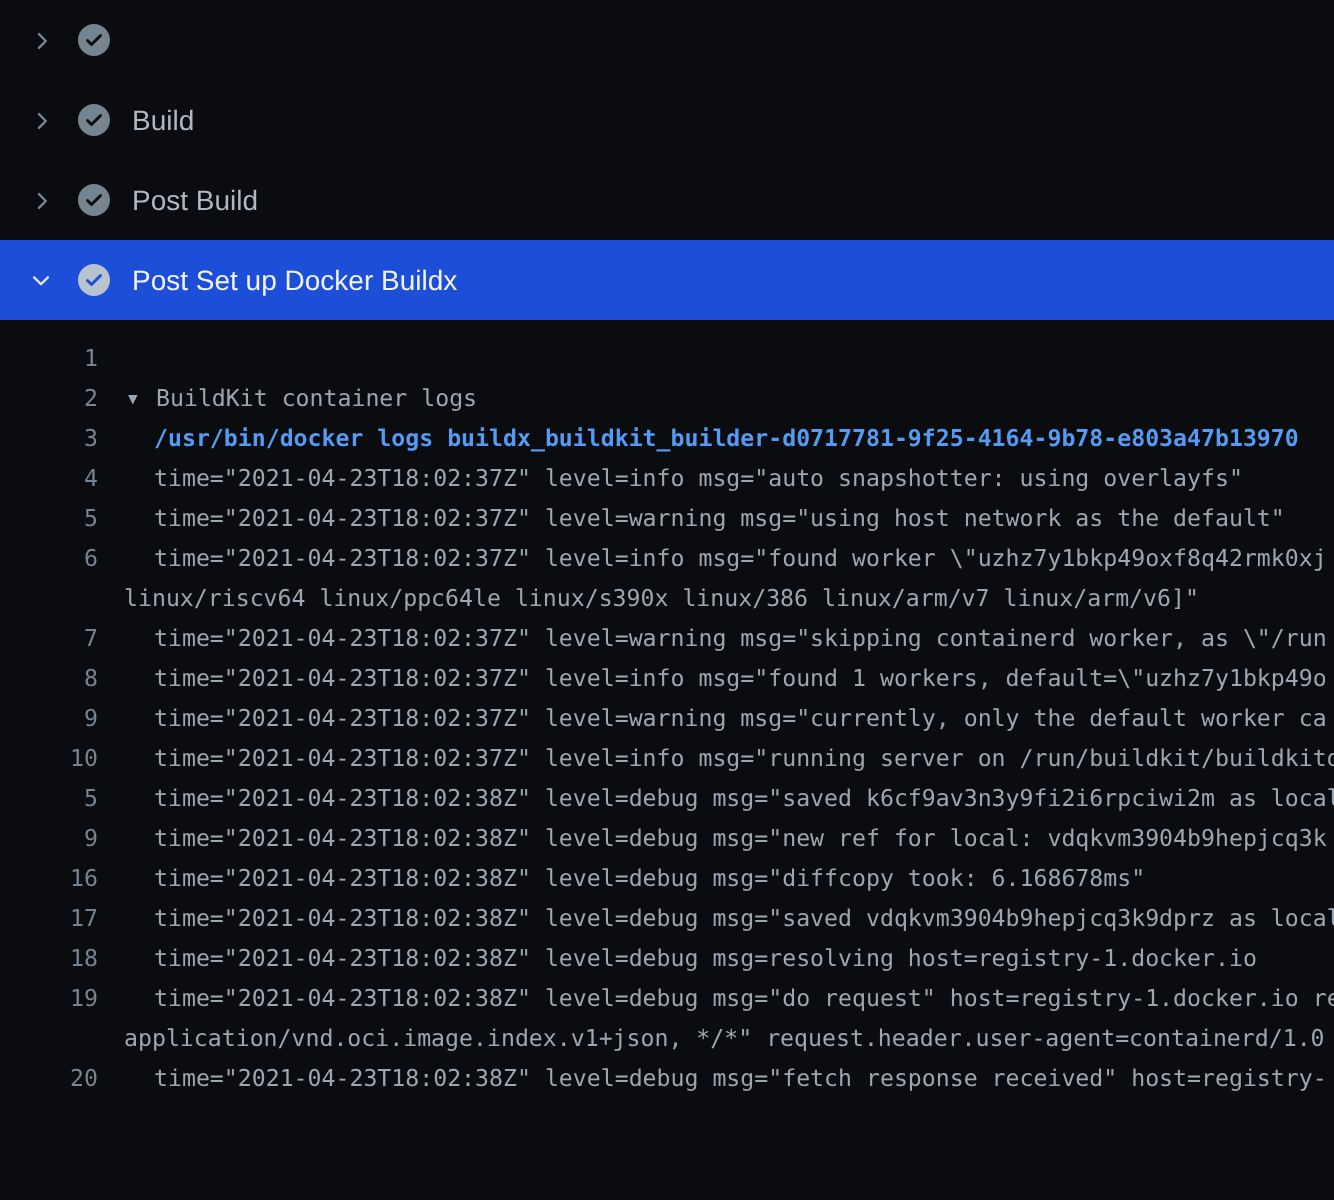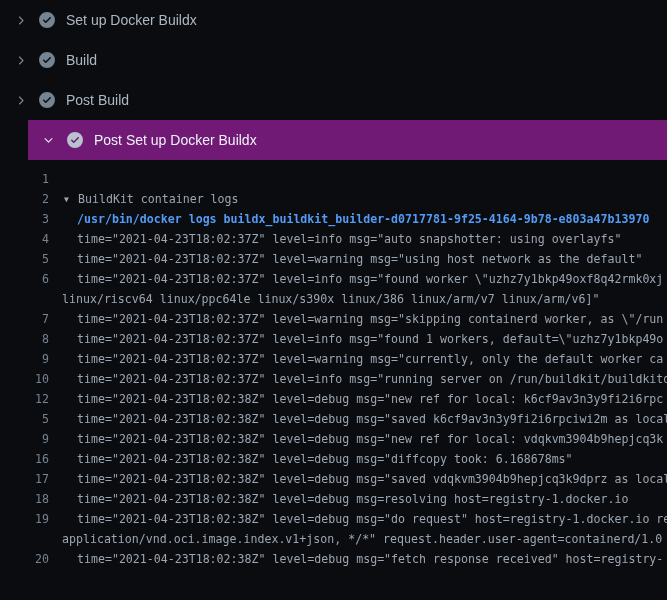--- a/index.html
+++ b/index.html
@@ -17,24 +17,23 @@
   .step-row {
     height: 40px;
     display: flex;
     align-items: center;
     padding-left: 12px;
     cursor: pointer;
     color: #aeb8c2;
     font-size: 14px;
   }
   .step-row.expanded {
-    background: #701a75;
+    background: #1d4ed8;
     color: #f0f3f6;
     font-weight: 500;
-    margin-left: 28px;
   }
   .chev {
     width: 16px; height: 16px;
     flex: none;
     display: flex; align-items: center; justify-content: center;
   }
   .chev svg { width: 13px; height: 13px; fill: #768390; }
   .step-row.expanded .chev svg { fill: #dde3e9; }
   .chev-down { display: none; }
   .step-row.expanded .chev-down { display: flex; }
@@ -91,21 +90,20 @@
       <svg viewBox="0 0 16 16">
           <path d="M6.22 3.22a.75.75 0 0 1 1.06 0l4.25 4.25a.75.75 0 0 1 0 1.06l-4.25 4.25a.75.75 0 0 1-1.06-1.06L9.94 8 6.22 4.28a.75.75 0 0 1 0-1.06Z"></path>
         </svg>
     </span>
 
     <span class="check">
       <svg viewBox="0 0 16 16">
           <path fill-rule="evenodd" d="M8 16A8 8 0 1 1 8 0a8 8 0 0 1 0 16Zm3.78-9.72a.75.75 0 0 0-1.06-1.06L6.75 9.19 5.28 7.72a.75.75 0 0 0-1.06 1.06l2 2a.75.75 0 0 0 1.06 0l4.5-4.5Z"></path>
         </svg>
     </span>
-    <span class="step-label">Set up Docker Buildx</span>
   </div>
     <div class="step-row collapsed">
     <span class="chev chev-right">
       <svg viewBox="0 0 16 16">
           <path d="M6.22 3.22a.75.75 0 0 1 1.06 0l4.25 4.25a.75.75 0 0 1 0 1.06l-4.25 4.25a.75.75 0 0 1-1.06-1.06L9.94 8 6.22 4.28a.75.75 0 0 1 0-1.06Z"></path>
         </svg>
     </span>
 
     <span class="check">
       <svg viewBox="0 0 16 16">
@@ -181,24 +179,20 @@
   </div>
     <div class="log-row k-plain i1">
     <span class="num">9</span>
     <span class="txt"><span class="txt-content">time="2021-04-23T18:02:37Z" level=warning msg="currently, only the default worker ca</span></span>
   </div>
     <div class="log-row k-plain i1">
     <span class="num">10</span>
     <span class="txt"><span class="txt-content">time="2021-04-23T18:02:37Z" level=info msg="running server on /run/buildkit/buildkitd</span></span>
   </div>
     <div class="log-row k-plain i1">
-    <span class="num">12</span>
-    <span class="txt"><span class="txt-content">time="2021-04-23T18:02:38Z" level=debug msg="new ref for local: k6cf9av3n3y9fi2i6rpc</span></span>
-  </div>
-    <div class="log-row k-plain i1">
     <span class="num">5</span>
     <span class="txt"><span class="txt-content">time="2021-04-23T18:02:38Z" level=debug msg="saved k6cf9av3n3y9fi2i6rpciwi2m as local</span></span>
   </div>
     <div class="log-row k-plain i1">
     <span class="num">9</span>
     <span class="txt"><span class="txt-content">time="2021-04-23T18:02:38Z" level=debug msg="new ref for local: vdqkvm3904b9hepjcq3k</span></span>
   </div>
     <div class="log-row k-plain i1">
     <span class="num">16</span>
     <span class="txt"><span class="txt-content">time="2021-04-23T18:02:38Z" level=debug msg="diffcopy took: 6.168678ms"</span></span>

